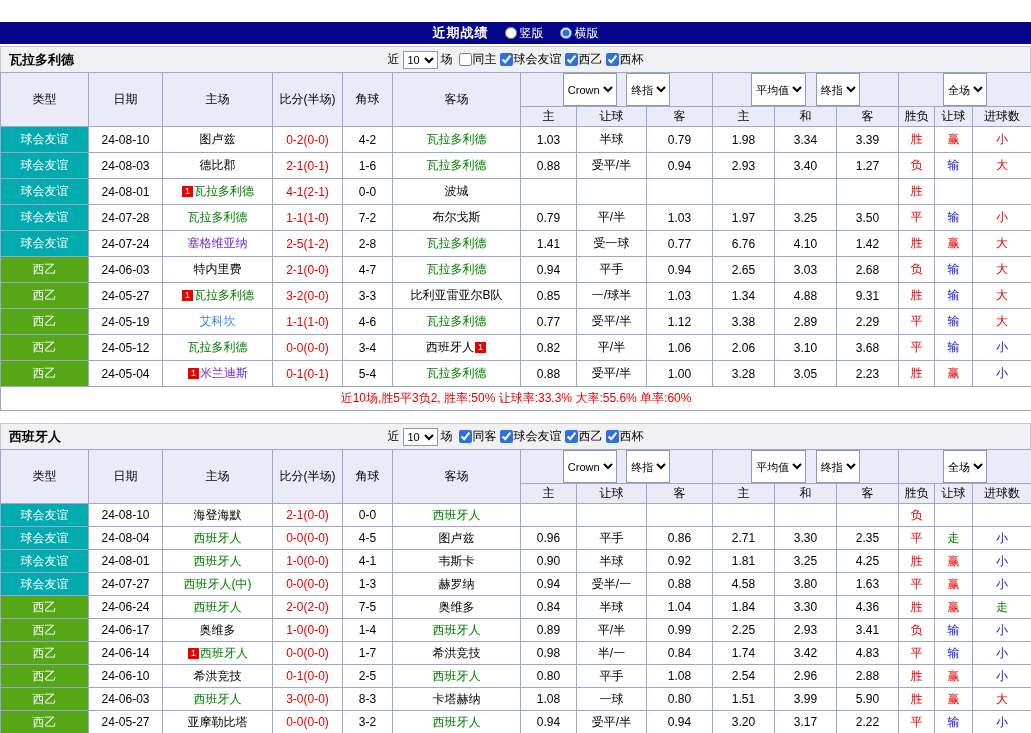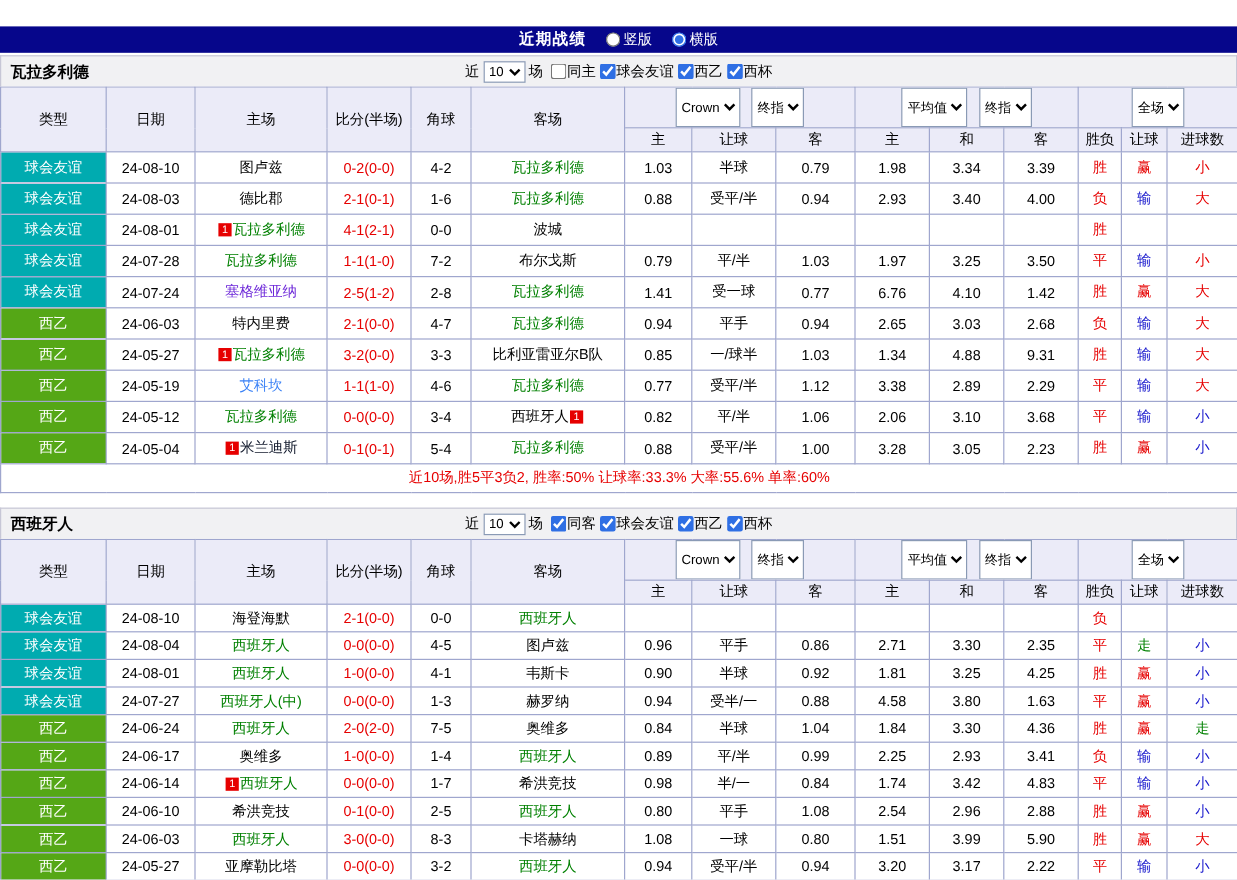--- a/index.html
+++ b/index.html
@@ -144,21 +144,21 @@
             <td>24-08-03</td>
             <td><span style="color:#000000">德比郡</span></td>
             <td class="score-cell">2-1(0-1)</td>
             <td>1-6</td>
             <td><span style="color:#008000">瓦拉多利德</span></td>
             <td>0.88</td>
             <td>受平/半</td>
             <td>0.94</td>
             <td>2.93</td>
             <td>3.40</td>
-            <td>4.00</td>
+            <td>1.27</td>
             <td style="color:#e60000">负</td>
             <td style="color:#1616cc">输</td>
             <td style="color:#e60000">大</td>
           </tr>
           <tr>
             <td class="type-cell" style="background:#00abb0">球会友谊</td>
             <td>24-08-01</td>
             <td><span class="b1">1</span><span style="color:#008000">瓦拉多利德</span></td>
             <td class="score-cell">4-1(2-1)</td>
             <td>0-0</td>
@@ -271,21 +271,21 @@
             <td>2.06</td>
             <td>3.10</td>
             <td>3.68</td>
             <td style="color:#e60000">平</td>
             <td style="color:#1616cc">输</td>
             <td style="color:#1616cc">小</td>
           </tr>
           <tr>
             <td class="type-cell" style="background:#55a716">西乙</td>
             <td>24-05-04</td>
-            <td><span class="b1">1</span><span style="color:#0f172a">米兰迪斯</span></td>
+            <td><span class="b1">1</span><span style="color:#6d28d9">米兰迪斯</span></td>
             <td class="score-cell">0-1(0-1)</td>
             <td>5-4</td>
             <td><span style="color:#008000">瓦拉多利德</span></td>
             <td>0.88</td>
             <td>受平/半</td>
             <td>1.00</td>
             <td>3.28</td>
             <td>3.05</td>
             <td>2.23</td>
             <td style="color:#e60000">胜</td>

